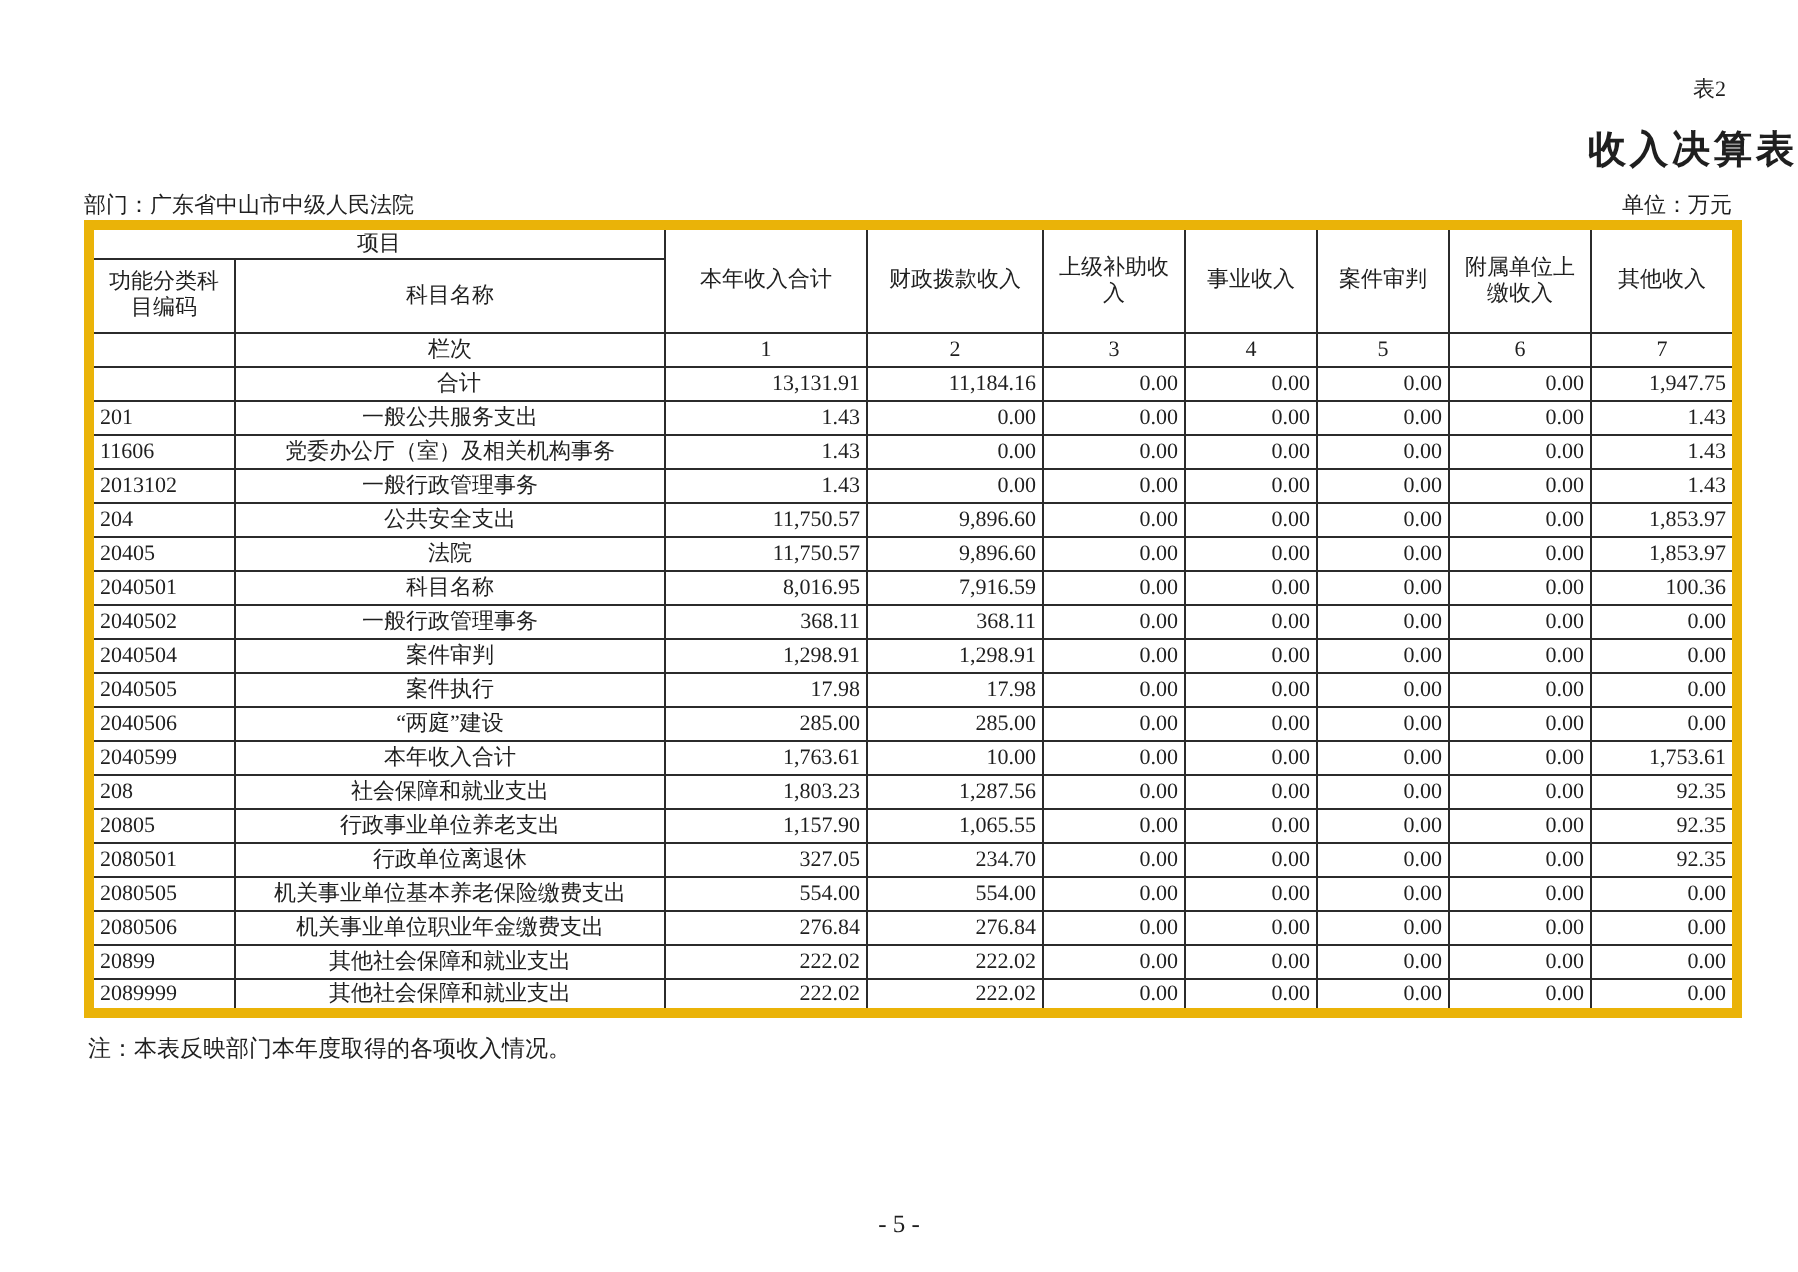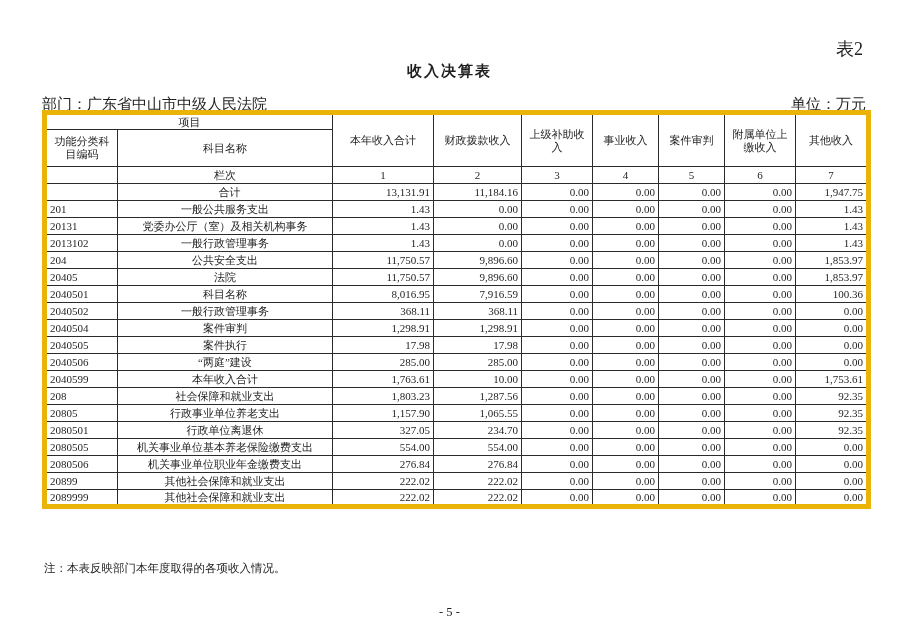--- a/index.html
+++ b/index.html
@@ -1,45 +1,45 @@
 <!DOCTYPE html>
 <html><head>
 <meta charset="utf-8">
 <style>
   html,body{margin:0;padding:0;}
   body{
     width:899px;height:636px;position:relative;background:#ffffff;
     font-family:"Liberation Serif","DejaVu Serif",serif;color:#1f1f1f;
     overflow:hidden;
   }
-  .table-label{position:absolute;top:37px;right:36px;font-size:18px;}
-  .doc-title{position:absolute;top:62px;left:0;width:100%;text-align:center;
-    font-size:15px;font-weight:bold;letter-spacing:2px;}
+  .table-label{position:absolute;top:37px;right:36px;font-size:11px;}
+  .doc-title{position:absolute;top:62px;left:0;width:100%;text-align:right;
+    font-size:19px;font-weight:bold;letter-spacing:2px;}
   .meta-row{position:absolute;top:95px;left:42px;width:824px;
-    display:flex;justify-content:space-between;font-size:15px;}
+    display:flex;justify-content:space-between;font-size:11px;}
   table.main{
     position:absolute;top:110px;left:42px;width:824px;
     border-collapse:collapse;table-layout:fixed;font-size:11px;
     border:5px solid #eab308;
   }
   table.main th, table.main td{
     border:1px solid #2b2b2b;font-weight:normal;overflow:hidden;
     padding:0 3px;line-height:1.15;
   }
   thead tr.h1{height:17px;}
   thead tr.h2{height:37px;}
   thead tr.h3{height:17px;margin-left:12px;}
   tbody tr{height:17px;}
   th{text-align:center;white-space:normal;}
   td.code{text-align:left;white-space:nowrap;padding-left:4px;}
   td.name{text-align:center;white-space:nowrap;padding-left:5px;}
   td.num{text-align:right;white-space:nowrap;padding-right:4px;}
   td.center{text-align:center;}
   tr.total-row td.name{text-align:center;padding-left:12px;}
-  .note{position:absolute;top:517px;left:44px;font-size:11.5px;margin-top:44px;}
+  .note{position:absolute;top:517px;left:44px;font-size:11.5px;}
   .page-num{position:absolute;top:605px;left:0;width:100%;text-align:center;font-size:12.5px;}
 </style>
 </head>
 <body>
 
 <div class="table-label">表2</div>
 
 <div class="doc-title">收入决算表</div>
 
 <div class="meta-row">
@@ -103,21 +103,21 @@
         <td class="name">一般公共服务支出</td>
         <td class="num">1.43</td>
         <td class="num">0.00</td>
         <td class="num">0.00</td>
         <td class="num">0.00</td>
         <td class="num">0.00</td>
         <td class="num">0.00</td>
         <td class="num">1.43</td>
       </tr>
       <tr>
-        <td class="code">20131</td>
+        <td class="code">11606</td>
         <td class="name">党委办公厅（室）及相关机构事务</td>
         <td class="num">1.43</td>
         <td class="num">0.00</td>
         <td class="num">0.00</td>
         <td class="num">0.00</td>
         <td class="num">0.00</td>
         <td class="num">0.00</td>
         <td class="num">1.43</td>
       </tr>
       <tr>

